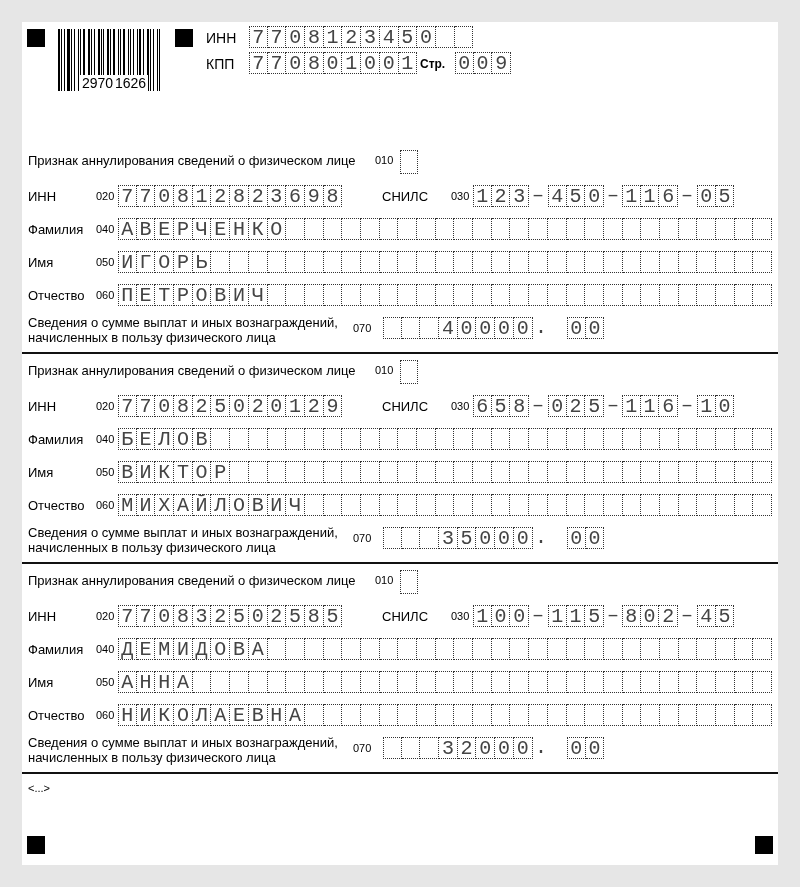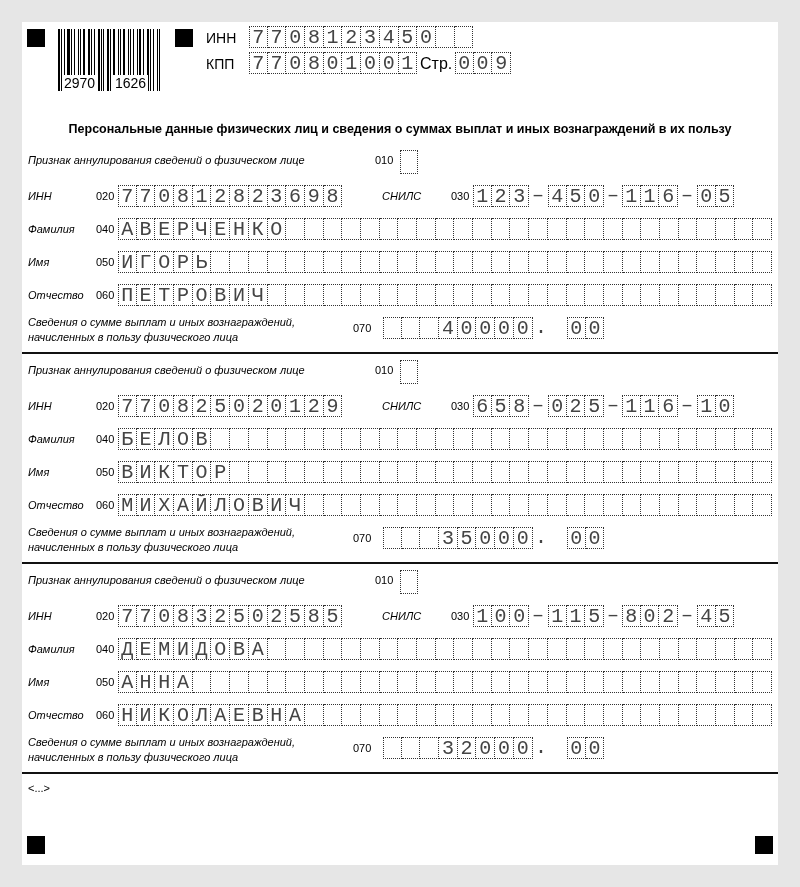--- a/index.html
+++ b/index.html
@@ -9,28 +9,28 @@
   .abs { position:absolute; }
   .marker { position:absolute; width:18px; height:18px; background:#000; }
   .barcode { position:absolute; left:36px; top:7px; width:104px; height:62px; }
   .barcode .bars { position:absolute; left:0; top:0; width:104px; height:62px; display:flex; align-items:flex-start; }
   .barcode .bar { background:#000; height:62px; margin-right:1px; }
   .barcode .digits { position:absolute; top:46px; height:16px; background:#fff; font-size:14px; line-height:16px; padding:0 2px; }
   .cells { position:absolute; display:flex; height:22px; }
   .cell { width:18.7px; height:22px; box-sizing:border-box; border:1px dotted #333; border-left:none;
           font-family:"Liberation Mono", monospace; font-size:20px; line-height:21px; text-align:center; color:#444; }
   .cells .cell:first-child { border-left:1px dotted #333; }
-  .lbl { position:absolute; font-size:11px; line-height:13px;font-style:italic; }
+  .lbl { position:absolute; font-size:13px; line-height:13px; }
   .code { position:absolute; font-size:11px; line-height:13px; }
   .title { position:absolute; left:0; width:756px; top:100px; text-align:center; font-weight:bold; font-size:12.5px; }
   .sep { position:absolute; left:0; width:756px; height:2px; background:#111; }
   .dash { position:absolute; font-family:"Liberation Mono", monospace; font-size:20px; color:#444; line-height:22px; }
   .dot { position:absolute; font-family:"Liberation Mono", monospace; font-size:20px; color:#444; line-height:22px; }
   .hdr-lbl { position:absolute; font-size:14px; line-height:16px; }
-  .str-lbl { position:absolute; font-size:16px; line-height:14px; font-weight:normal; }
+  .str-lbl { position:absolute; font-size:12px; line-height:14px; font-weight:bold; }
   .box010 { position:absolute; width:18px; height:24px; box-sizing:border-box; border:1px dotted #333; }
 </style>
 </head>
 <body>
 
 <div class="sheet" id="sheet">
   <div class="marker" style="left:5px;top:7px;"></div>
   <div class="barcode">
     <div class="bars" id="bars">
         <div class="bar" style="width: 2px; margin-right: 1px;"></div>
@@ -59,21 +59,21 @@
         <div class="bar" style="width: 1px; margin-right: 3px;"></div>
         <div class="bar" style="width: 1px; margin-right: 1px;"></div>
         <div class="bar" style="width: 3px; margin-right: 2px;"></div>
         <div class="bar" style="width: 1px; margin-right: 3px;"></div>
         <div class="bar" style="width: 2px; margin-right: 1px;"></div>
         <div class="bar" style="width: 1px; margin-right: 2px;"></div>
         <div class="bar" style="width: 1px; margin-right: 3px;"></div>
         <div class="bar" style="width: 2px; margin-right: 1px;"></div>
         <div class="bar" style="width: 1px; margin-right: 2px;"></div>
       </div>
-    <div class="digits" style="left:4px;">2970</div>
+    <div class="digits" style="left:22px;">2970</div>
     <div class="digits" style="left:55px;">1626</div>
   </div>
   <div class="marker" style="left:153px;top:7px;"></div>
 
   <div class="hdr-lbl" style="left:184px;top:8px;">ИНН</div>
   <div class="cells" style="left:227px;top:4px;">
       <div class="cell">7</div>
       <div class="cell">7</div>
       <div class="cell">0</div>
       <div class="cell">8</div>
@@ -98,21 +98,20 @@
       <div class="cell">0</div>
       <div class="cell">1</div>
     </div>
   <div class="str-lbl" style="left:398px;top:35px;">Стр.</div>
   <div class="cells" style="left:433px;top:30px;">
       <div class="cell">0</div>
       <div class="cell">0</div>
       <div class="cell">9</div>
     </div>
 
-  <div class="title">Персональные данные физических лиц и сведения о суммах выплат и иных вознаграждений в их пользу</div>
 
   <div id="persons"></div>
 
   <div class="abs" style="left:6px;top:760px;font-size:11px;">&lt;...&gt;</div>
   <div class="marker" style="left:5px;top:814px;height:18px;"></div>
   <div class="marker" style="left:733px;top:814px;height:18px;"></div>
 <div class="lbl" style="left:6px;top:132px;">Признак аннулирования сведений о физическом лице</div>
     <div class="code" style="left:353px;top:132px;">010</div>
     <div class="box010" style="left:378px;top:128px;"></div>
     <div class="lbl" style="left:6px;top:168px;">ИНН</div>

